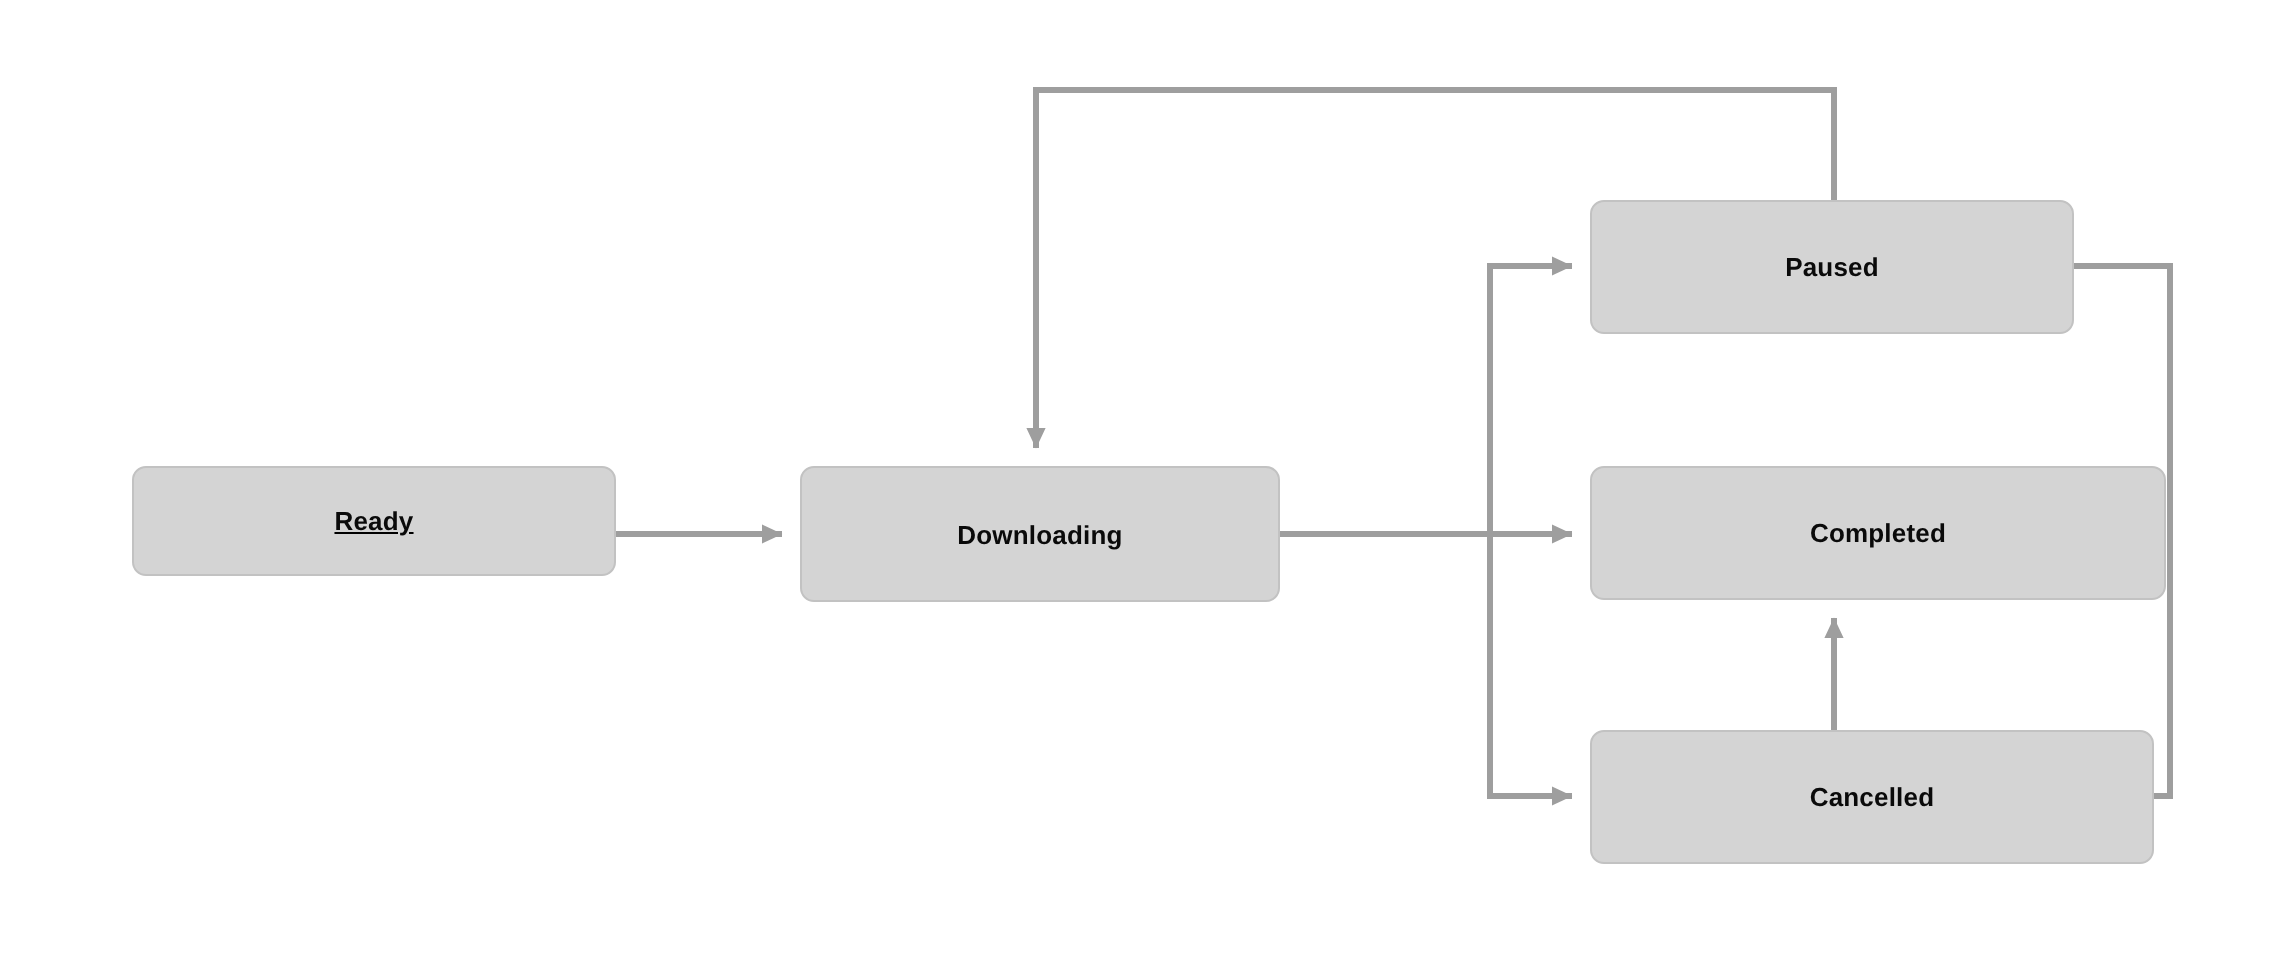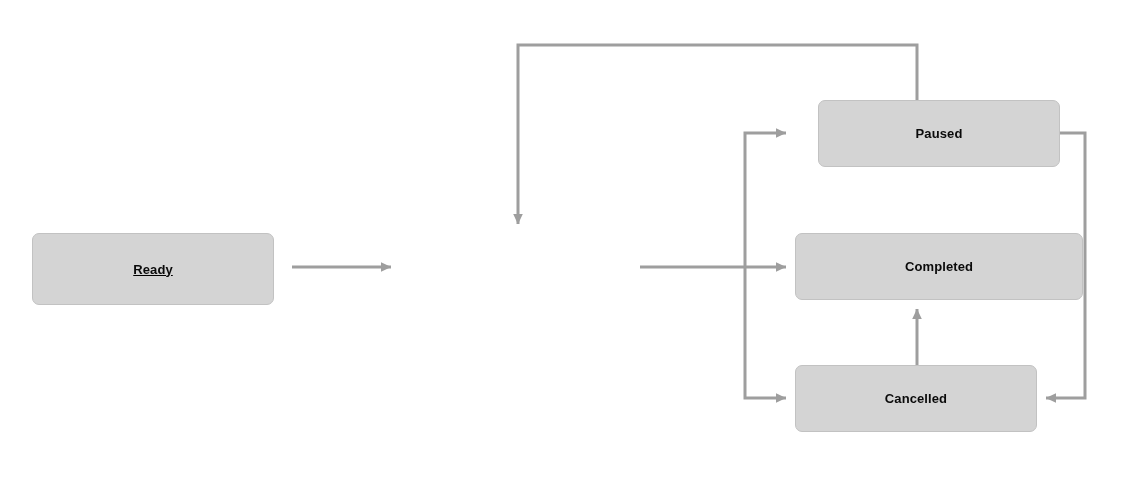--- a/index.html
+++ b/index.html
@@ -38,25 +38,25 @@
   }
   .state-label {
     font-family: "Liberation Sans", sans-serif;
     font-size: 13px;
     font-weight: bold;
     color: #0a0a0a;
     letter-spacing: 0.1px;
     white-space: nowrap;
     text-align: center;
   }
-  #node-ready    { left: 32px;  top: 233px; width: 242px; height: 72px; text-decoration: underline; }
+  #node-ready    { left: 66px;  top: 233px; width: 242px; height: 55px; text-decoration: underline; }
   #node-downloading { left: 400px; top: 233px; width: 240px; height: 68px; }
-  #node-paused    { left: 795px; top: 100px; width: 242px; height: 67px; margin-left: 23px; }
+  #node-paused    { left: 795px; top: 100px; width: 242px; height: 67px; }
   #node-completed { left: 795px; top: 233px; width: 288px; height: 67px; }
-  #node-cancelled { left: 795px; top: 365px; width: 242px; height: 67px; }
+  #node-cancelled { left: 795px; top: 365px; width: 282px; height: 67px; }
 </style>
 </head>
 <body>
 
 <div id="diagram-canvas">
 
   <svg id="edge-layer" viewBox="0 0 1135 482" width="1135" height="482" aria-hidden="true">
     <defs>
       <marker id="arrow-right" markerWidth="11" markerHeight="11" refX="10.2" refY="5.5" orient="auto" markerUnits="userSpaceOnUse">
         <path d="M0,0.6 L10.4,5.5 L0,10.4 Z" fill="#9e9e9e"></path>
@@ -78,20 +78,23 @@
       <path d="M1037,133 L1085,133 L1085,398 L1046,398" marker-end="url(#arrow-right)"></path>
 
       <path d="M917,365 L917,309" marker-end="url(#arrow-right)"></path>
     </g>
   </svg>
 
   <div class="state-node" id="node-ready">
     <span class="state-label">Ready</span>
   </div>
 
+  <div class="state-node" id="node-downloading">
+    <span class="state-label">Downloading</span>
+  </div>
 
   <div class="state-node" id="node-paused">
     <span class="state-label">Paused</span>
   </div>
 
   <div class="state-node" id="node-completed">
     <span class="state-label">Completed</span>
   </div>
 
   <div class="state-node" id="node-cancelled">

